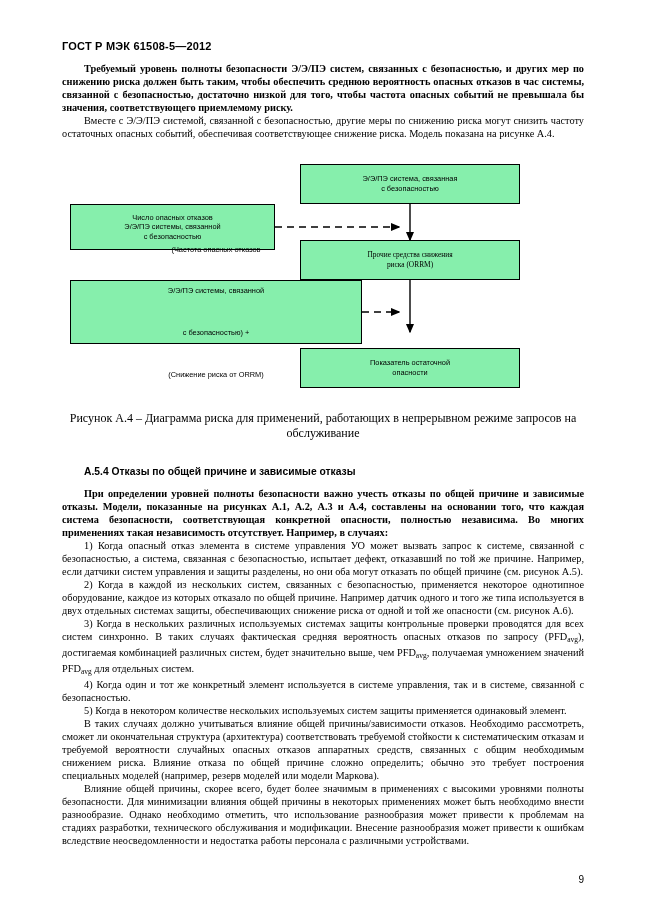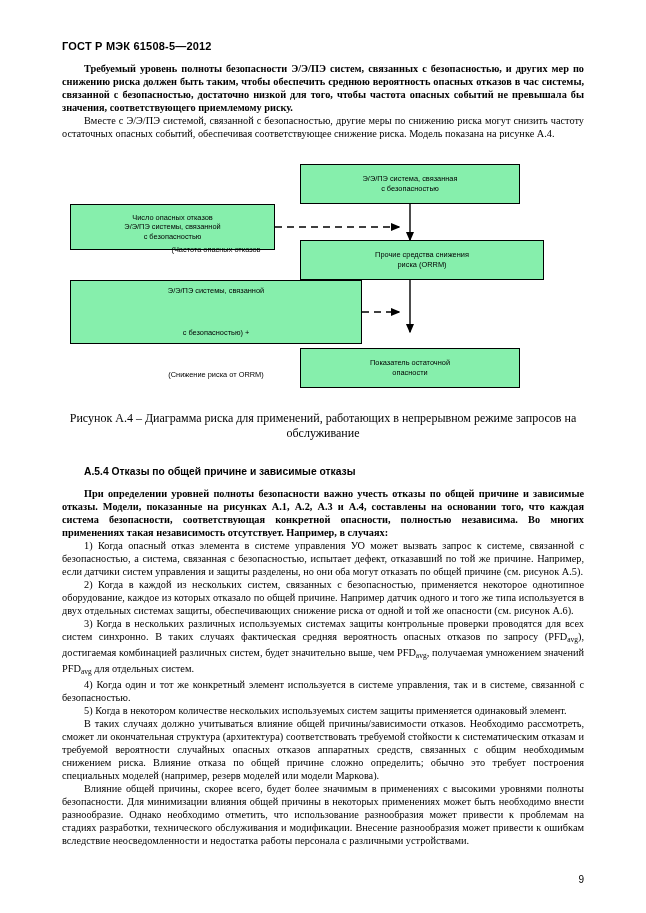--- a/index.html
+++ b/index.html
@@ -130,21 +130,21 @@
       <div>Э/Э/ПЭ система, связанная</div>
       <div>с безопасностью</div>
     </div>
 
     <div class="box" style="left:8px; top:52px; width:205px; height:46px;">
       <div>Число опасных отказов</div>
       <div>Э/Э/ПЭ системы, связанной</div>
       <div>с безопасностью</div>
     </div>
 
-    <div class="box" style="left:238px; top:88px; width:244px; height:40px;">
+    <div class="box" style="left:238px; top:88px; width:220px; height:40px;font-family:Liberation Serif, serif;">
       <div>Прочие средства снижения</div>
       <div>риска (ORRM)</div>
     </div>
 
     <div class="box" style="left:8px; top:128px; width:292px; height:64px;gap:32px;">
       <div>(Частота опасных отказов</div>
       <div>Э/Э/ПЭ системы, связанной</div>
       <div>с безопасностью) +</div>
       <div>(Снижение риска от ORRM)</div>
     </div>

